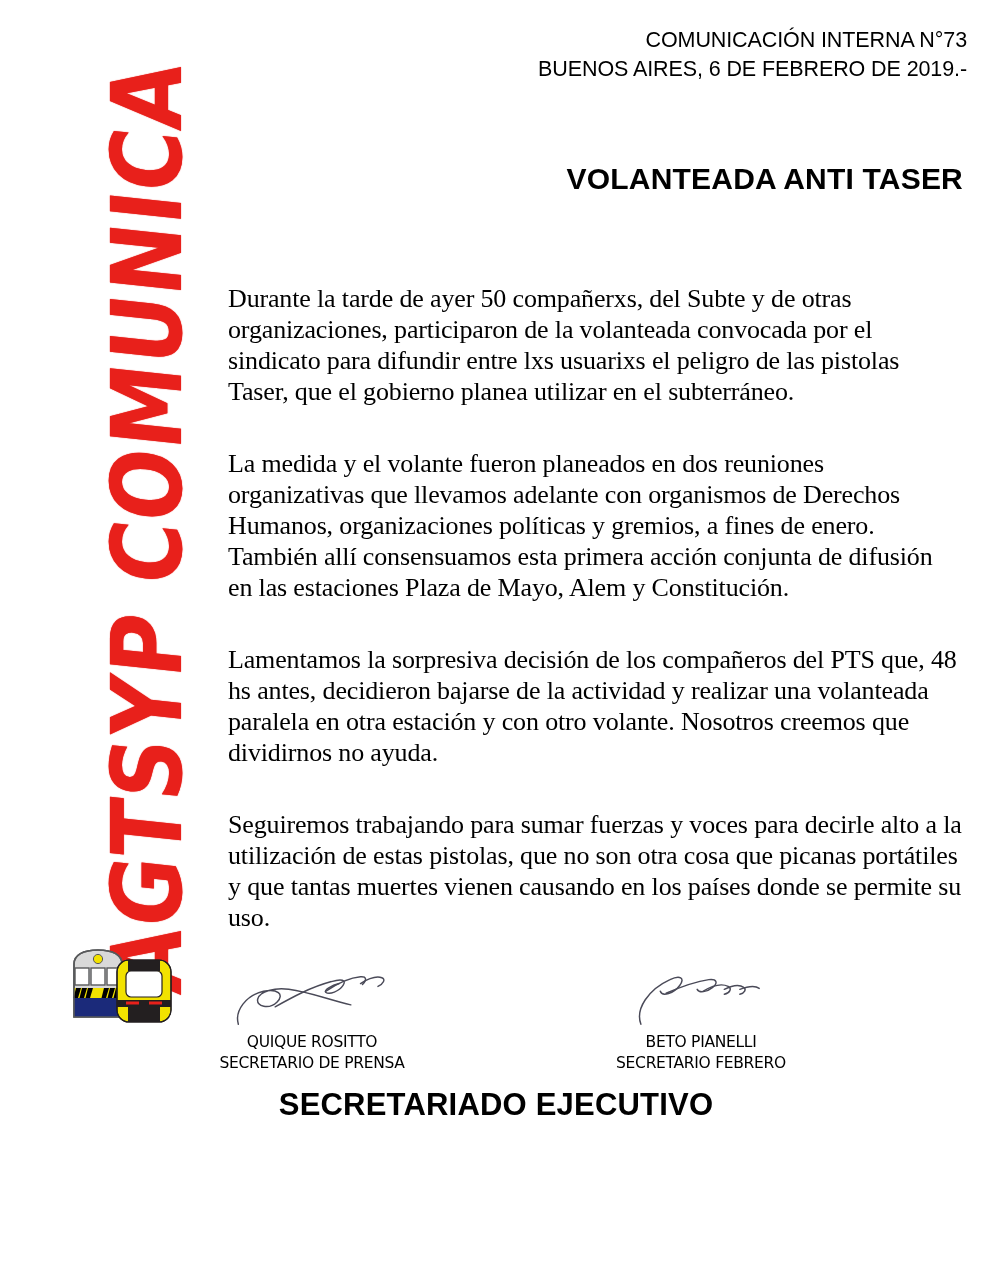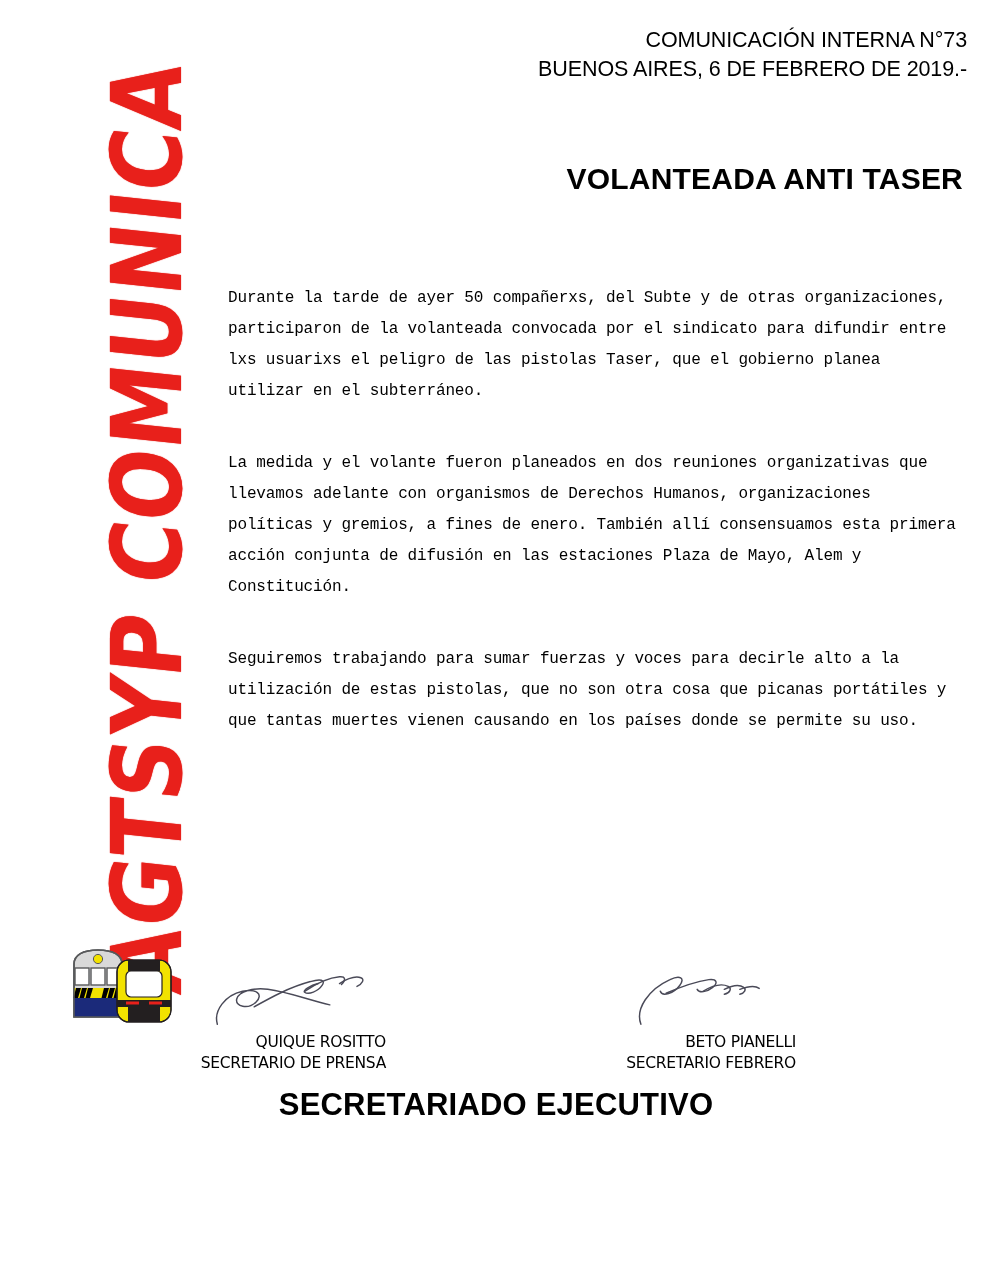--- a/index.html
+++ b/index.html
@@ -95,41 +95,42 @@
   }
 
   
   .body-block {
     position: absolute;
     left: 228px;
     top: 283px;
     width: 735px;
   }
   .para {
-    font-size: 16px;
+    font-size: 26px;
     line-height: 31px;
     text-align: left;
     letter-spacing: -0.15px;
     margin: 0 0 41px 0;
-    font-family: Liberation Mono, monospace;
+    font-family: Liberation Serif, serif;
   }
   .para:last-child { margin-bottom: 0; }
 
   
   .signature-row {
     position: absolute;
     left: 196px;
     top: 968px;
     width: 600px;
     display: flex;
     justify-content: space-between;
   }
   .signature-col {
     width: 190px;
-    text-align: right;
+    text-align: center;
+    margin-left: 21px;
   }
   .signature-mark {
     height: 64px;
     display: block;
     margin: 0 auto;
   }
   .signature-name,
   .signature-role {
     font-family: "DejaVu Sans", sans-serif;
     font-size: 15.5px;
@@ -197,20 +198,21 @@
     </svg>
 
   </div>
 </div>
 
 <div class="doc-title">VOLANTEADA ANTI TASER</div>
 
 <div class="body-block">
   <p class="para">Durante la tarde de ayer 50 compañerxs, del Subte y de otras organizaciones, participaron de la volanteada convocada por el sindicato para difundir entre lxs usuarixs el peligro de las pistolas Taser, que el gobierno planea utilizar en el subterráneo.</p>
   <p class="para">La medida y el volante fueron planeados en dos reuniones organizativas que llevamos adelante con organismos de Derechos Humanos, organizaciones políticas y gremios, a fines de enero. También allí consensuamos esta primera acción conjunta de difusión en las estaciones Plaza de Mayo,  Alem y Constitución.</p>
+  <p class="para">Lamentamos la sorpresiva decisión de los compañeros del PTS que, 48 hs antes, decidieron bajarse de la actividad y realizar una volanteada paralela en otra estación y con otro volante.  Nosotros creemos que dividirnos no ayuda.</p>
   <p class="para">Seguiremos trabajando para sumar fuerzas y voces para decirle alto a la utilización de estas pistolas, que no son otra cosa que picanas portátiles y que tantas muertes vienen causando en los países donde se permite su uso.</p>
 </div>
 
 <div class="signature-row">
 
   <div class="signature-col">
     <svg class="signature-mark" viewBox="0 0 200 66">
       <g fill="none" stroke="#4a4a58" stroke-width="1.5" stroke-linecap="round">
         <path d="M22 58 C18 44, 30 28, 48 24 C62 21, 70 27, 62 35 C54 43, 40 40, 42 32 C44 24, 60 20, 74 22 C96 25, 116 33, 138 38"></path>
         <path d="M60 40 C78 30, 96 20, 118 14 C128 11, 134 12, 130 18 C126 24, 116 28, 112 25 C110 23, 118 18, 126 16"></path>

